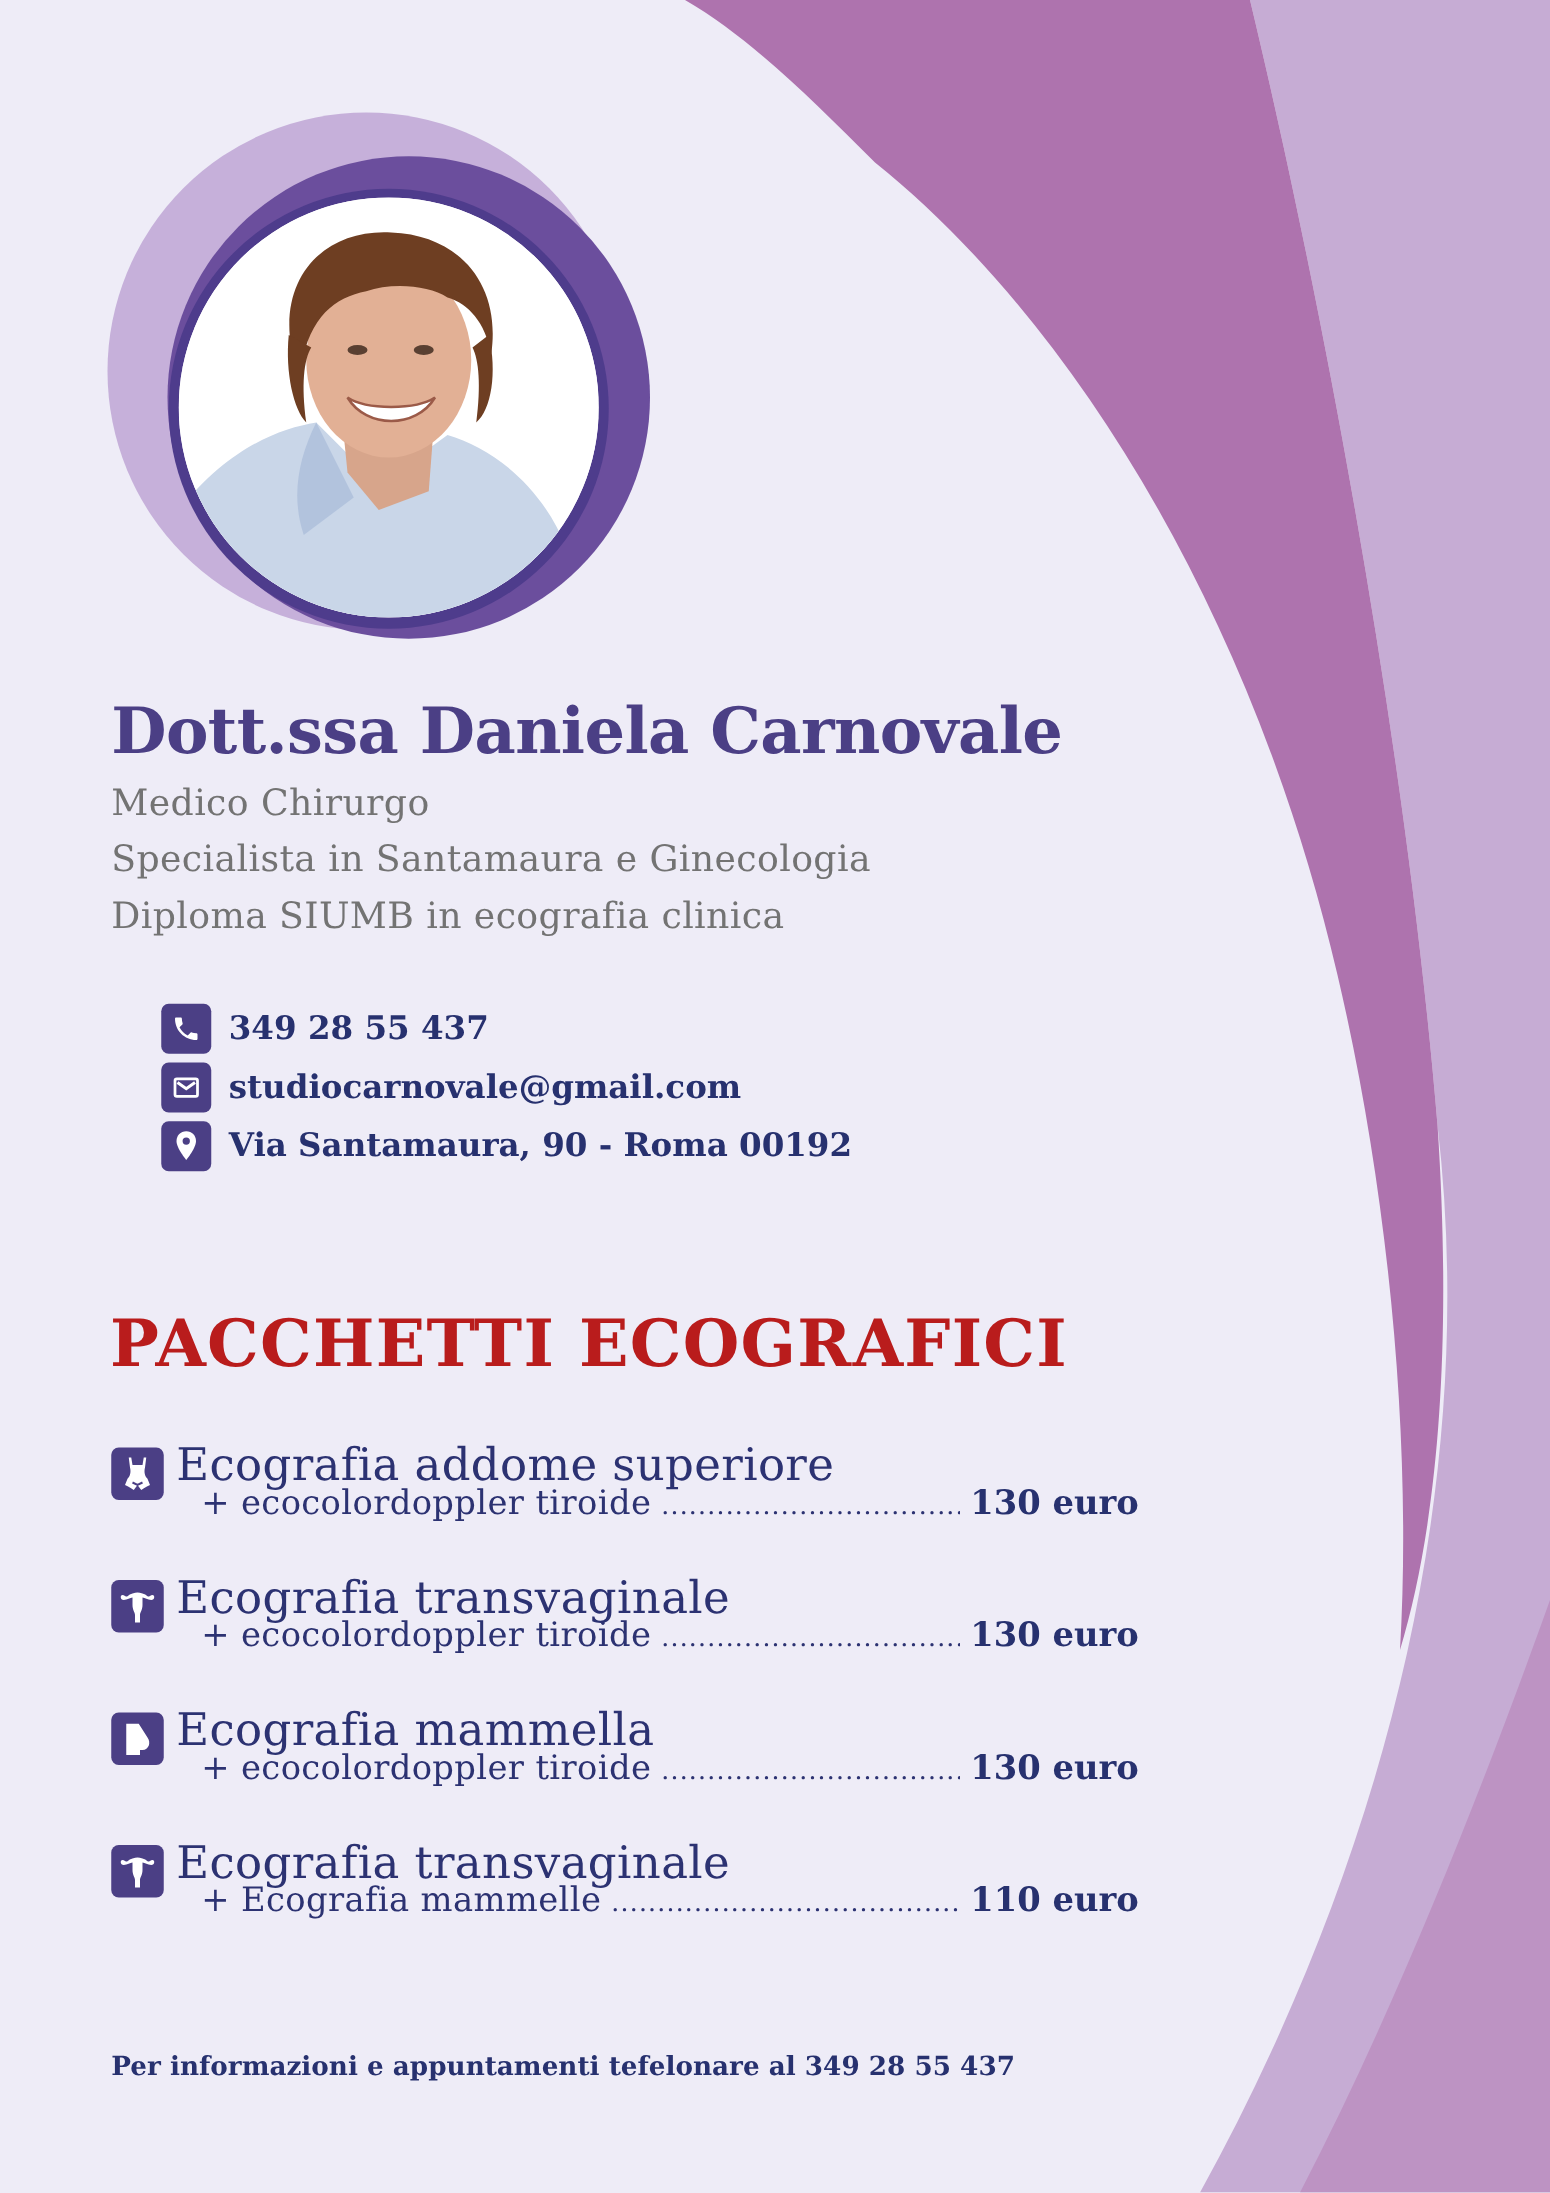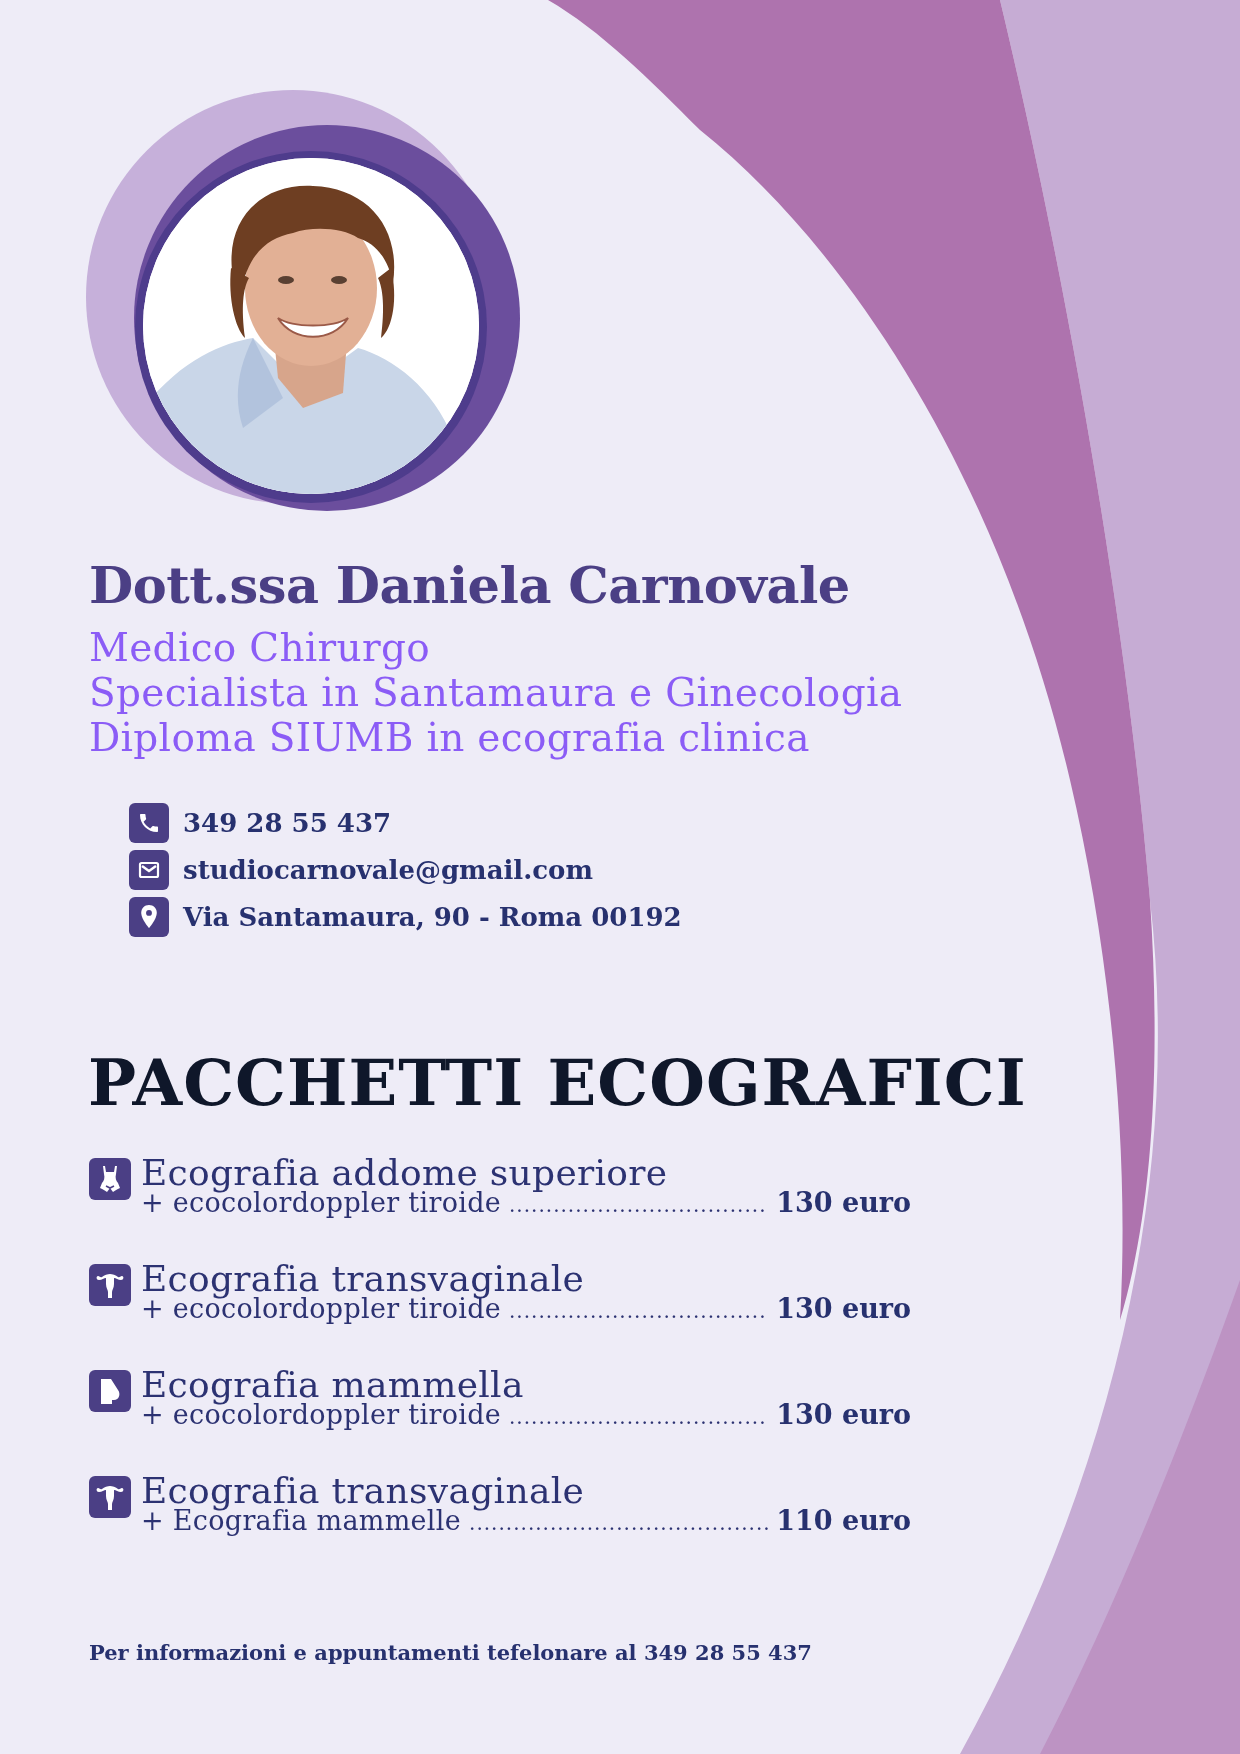--- a/index.html
+++ b/index.html
@@ -13,35 +13,35 @@
 
   
   .photo-wrap { position:absolute; left:86px; top:90px; width:440px; height:420px; }
   .photo-bg-light { position:absolute; left:0; top:0; width:414px; height:414px; border-radius:50%; background:#c6b0da; }
   .photo-bg-dark { position:absolute; left:48px; top:35px; width:386px; height:386px; border-radius:50%; background:#6b4e9d; }
   .photo-ring { position:absolute; left:49px; top:61px; width:352px; height:352px; border-radius:50%; background:#4e3c8c; }
   .photo { position:absolute; left:57px; top:68px; width:336px; height:336px; border-radius:50%; background:#ffffff; overflow:hidden; }
 
   
   .name { position:absolute; left:89px; top:555px; font-size:51px; font-weight:bold; color:#4b3f85; letter-spacing:-0.5px; white-space:nowrap; }
-  .subtitle { position:absolute; left:89px; font-size:39px; color:#8b5cf6; white-space:nowrap; letter-spacing:0.3px; }
+  .subtitle { position:absolute; left:89px; font-size:29px; color:#737373; white-space:nowrap; letter-spacing:0.3px; }
 
   
   .contact { position:absolute; left:89px; height:40px; display:flex; align-items:center;padding-left:40px; }
   .icon-box { width:40px; height:40px; border-radius:6px; background:#4b3f85; display:flex; align-items:center; justify-content:center; flex:0 0 auto; }
   .contact-text { margin-left:14px; font-size:26px; font-weight:bold; color:#27316f; white-space:nowrap; }
 
-  .section-title { position:absolute; left:88px; top:1045px; font-size:64px; font-weight:bold; color:#0f172a; white-space:nowrap; letter-spacing:1px; }
+  .section-title { position:absolute; left:88px; top:1045px; font-size:52px; font-weight:bold; color:#b91c1c; white-space:nowrap; letter-spacing:1px; }
 
   
   .pkg { position:absolute; left:89px; width:820px; }
   .pkg .icon-box { position:absolute; left:0; top:6px; width:42px; height:42px; }
   .pkg-line1 { position:absolute; left:52px; top:0; font-size:36px; color:#2c3272; white-space:nowrap; letter-spacing:0.3px; }
   .pkg-line2 { position:absolute; left:52px; top:35px; width:770px; display:flex; align-items:baseline; font-size:27px; color:#2c3272; white-space:nowrap; }
-  .pkg-line2 .desc { letter-spacing:0.3px; }
+  .pkg-line2 .desc { letter-spacing:0.3px;margin-left:20px; }
   .pkg-line2 .dots { flex:1 1 auto; overflow:hidden; margin:0 8px; letter-spacing:1px; font-size:20px; }
   .pkg-line2 .price { font-weight:bold; color:#27316f; }
 
   .footer-note { position:absolute; left:89px; top:1640px; font-size:21px; font-weight:bold; color:#27316f; white-space:nowrap; }
 </style>
 </head>
 <body>
 
 <svg class="deco" viewBox="0 0 1240 1754" xmlns="http://www.w3.org/2000/svg">
 

